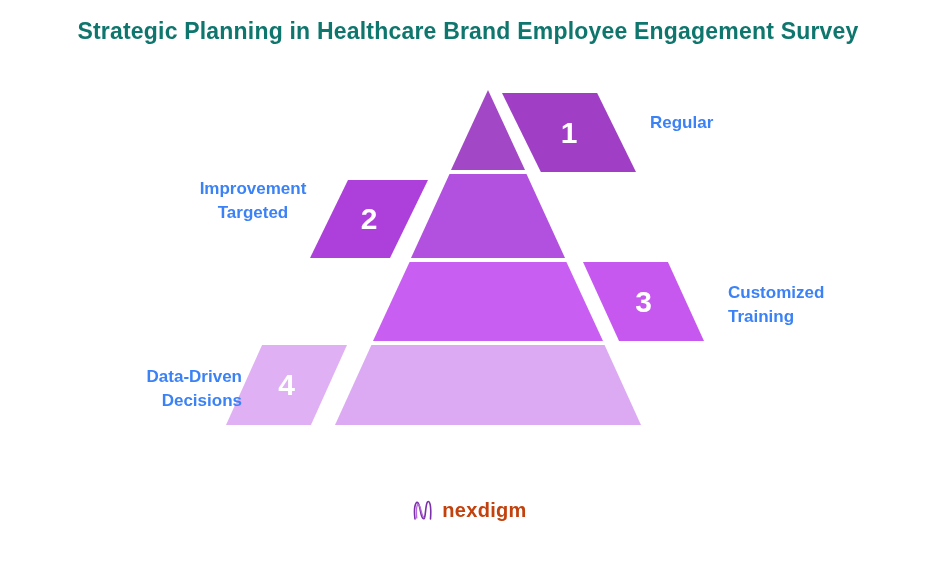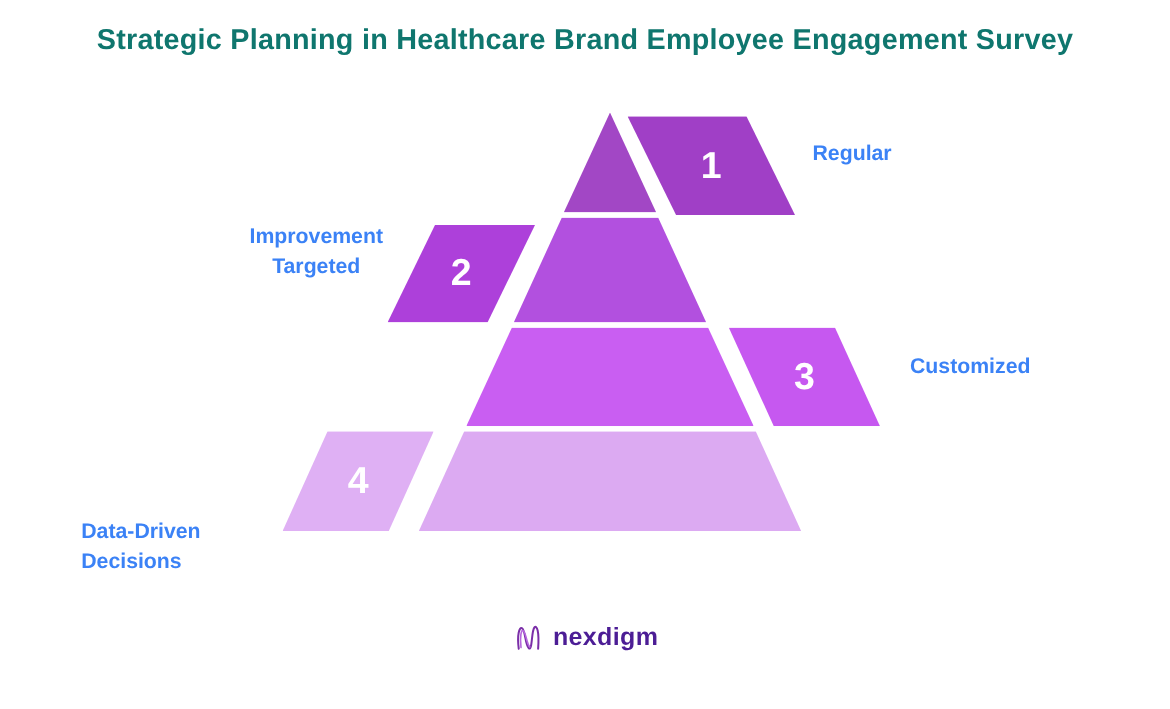--- a/index.html
+++ b/index.html
@@ -37,21 +37,21 @@
   .tab-4{left:226px;top:345px;width:121px;height:80px;
     clip-path:polygon(29.8% 0,100% 0,70.2% 100%,0 100%);}
   
   .label{
     position:absolute;font-size:17px;font-weight:bold;color:#3b82f6;
     line-height:24px;
   }
   .label-1{left:650px;top:111px;width:180px;text-align:left;}
   .label-2{left:173px;top:177px;width:160px;text-align:center;}
   .label-3{left:728px;top:281px;width:180px;text-align:left;}
-  .label-4{left:65px;top:365px;width:160px;text-align:left;margin-top:48px;}
+  .label-4{left:82px;top:365px;width:160px;text-align:right;}
   
   .footer{
     position:absolute;left:0;top:493px;width:936px;height:34px;
     display:flex;align-items:center;justify-content:center;gap:7px;
   }
   .brand-name{font-size:20px;font-weight:bold;letter-spacing:.3px;}
   .nexdigm-icon{display:block;}
 </style>
 </head>
 <body>
@@ -82,29 +82,30 @@
 
     <div class="label label-1">
       <div>Regular</div>
     </div>
     <div class="label label-2">
       <div>Improvement</div>
       <div>Targeted</div>
     </div>
     <div class="label label-3">
       <div>Customized</div>
+      <div>Training</div>
     </div>
     <div class="label label-4">
       <div>Data-Driven</div>
       <div>Decisions</div>
     </div>
 
   </div>
 
   <div class="footer">
     <svg class="nexdigm-icon" width="26" height="28" viewBox="0 0 26 26" fill="none">
       <path d="M6 22 C4.5 11 6.5 4.5 8.5 5.5 C11.5 7 11 19 14 21.5 C17 24 16 8 18.5 5 C20.5 2.8 22.5 8 21.5 22" stroke="#7b2fa8" stroke-width="1.6" stroke-linecap="round" fill="none"></path>
       <path d="M7.8 21 C6.8 12 8 6.5 9.5 7.5 C12 9.3 12.2 18 14.8 20.5" stroke="#b668dd" stroke-width="1.3" stroke-linecap="round" fill="none"></path>
     </svg>
-    <span class="brand-name" style="color: #4c1d95;">nexdigm</span>
+    <span class="brand-name" style="color: #c2410c;">nexdigm</span>
   </div>
 
 </div>
 
 </body></html>

